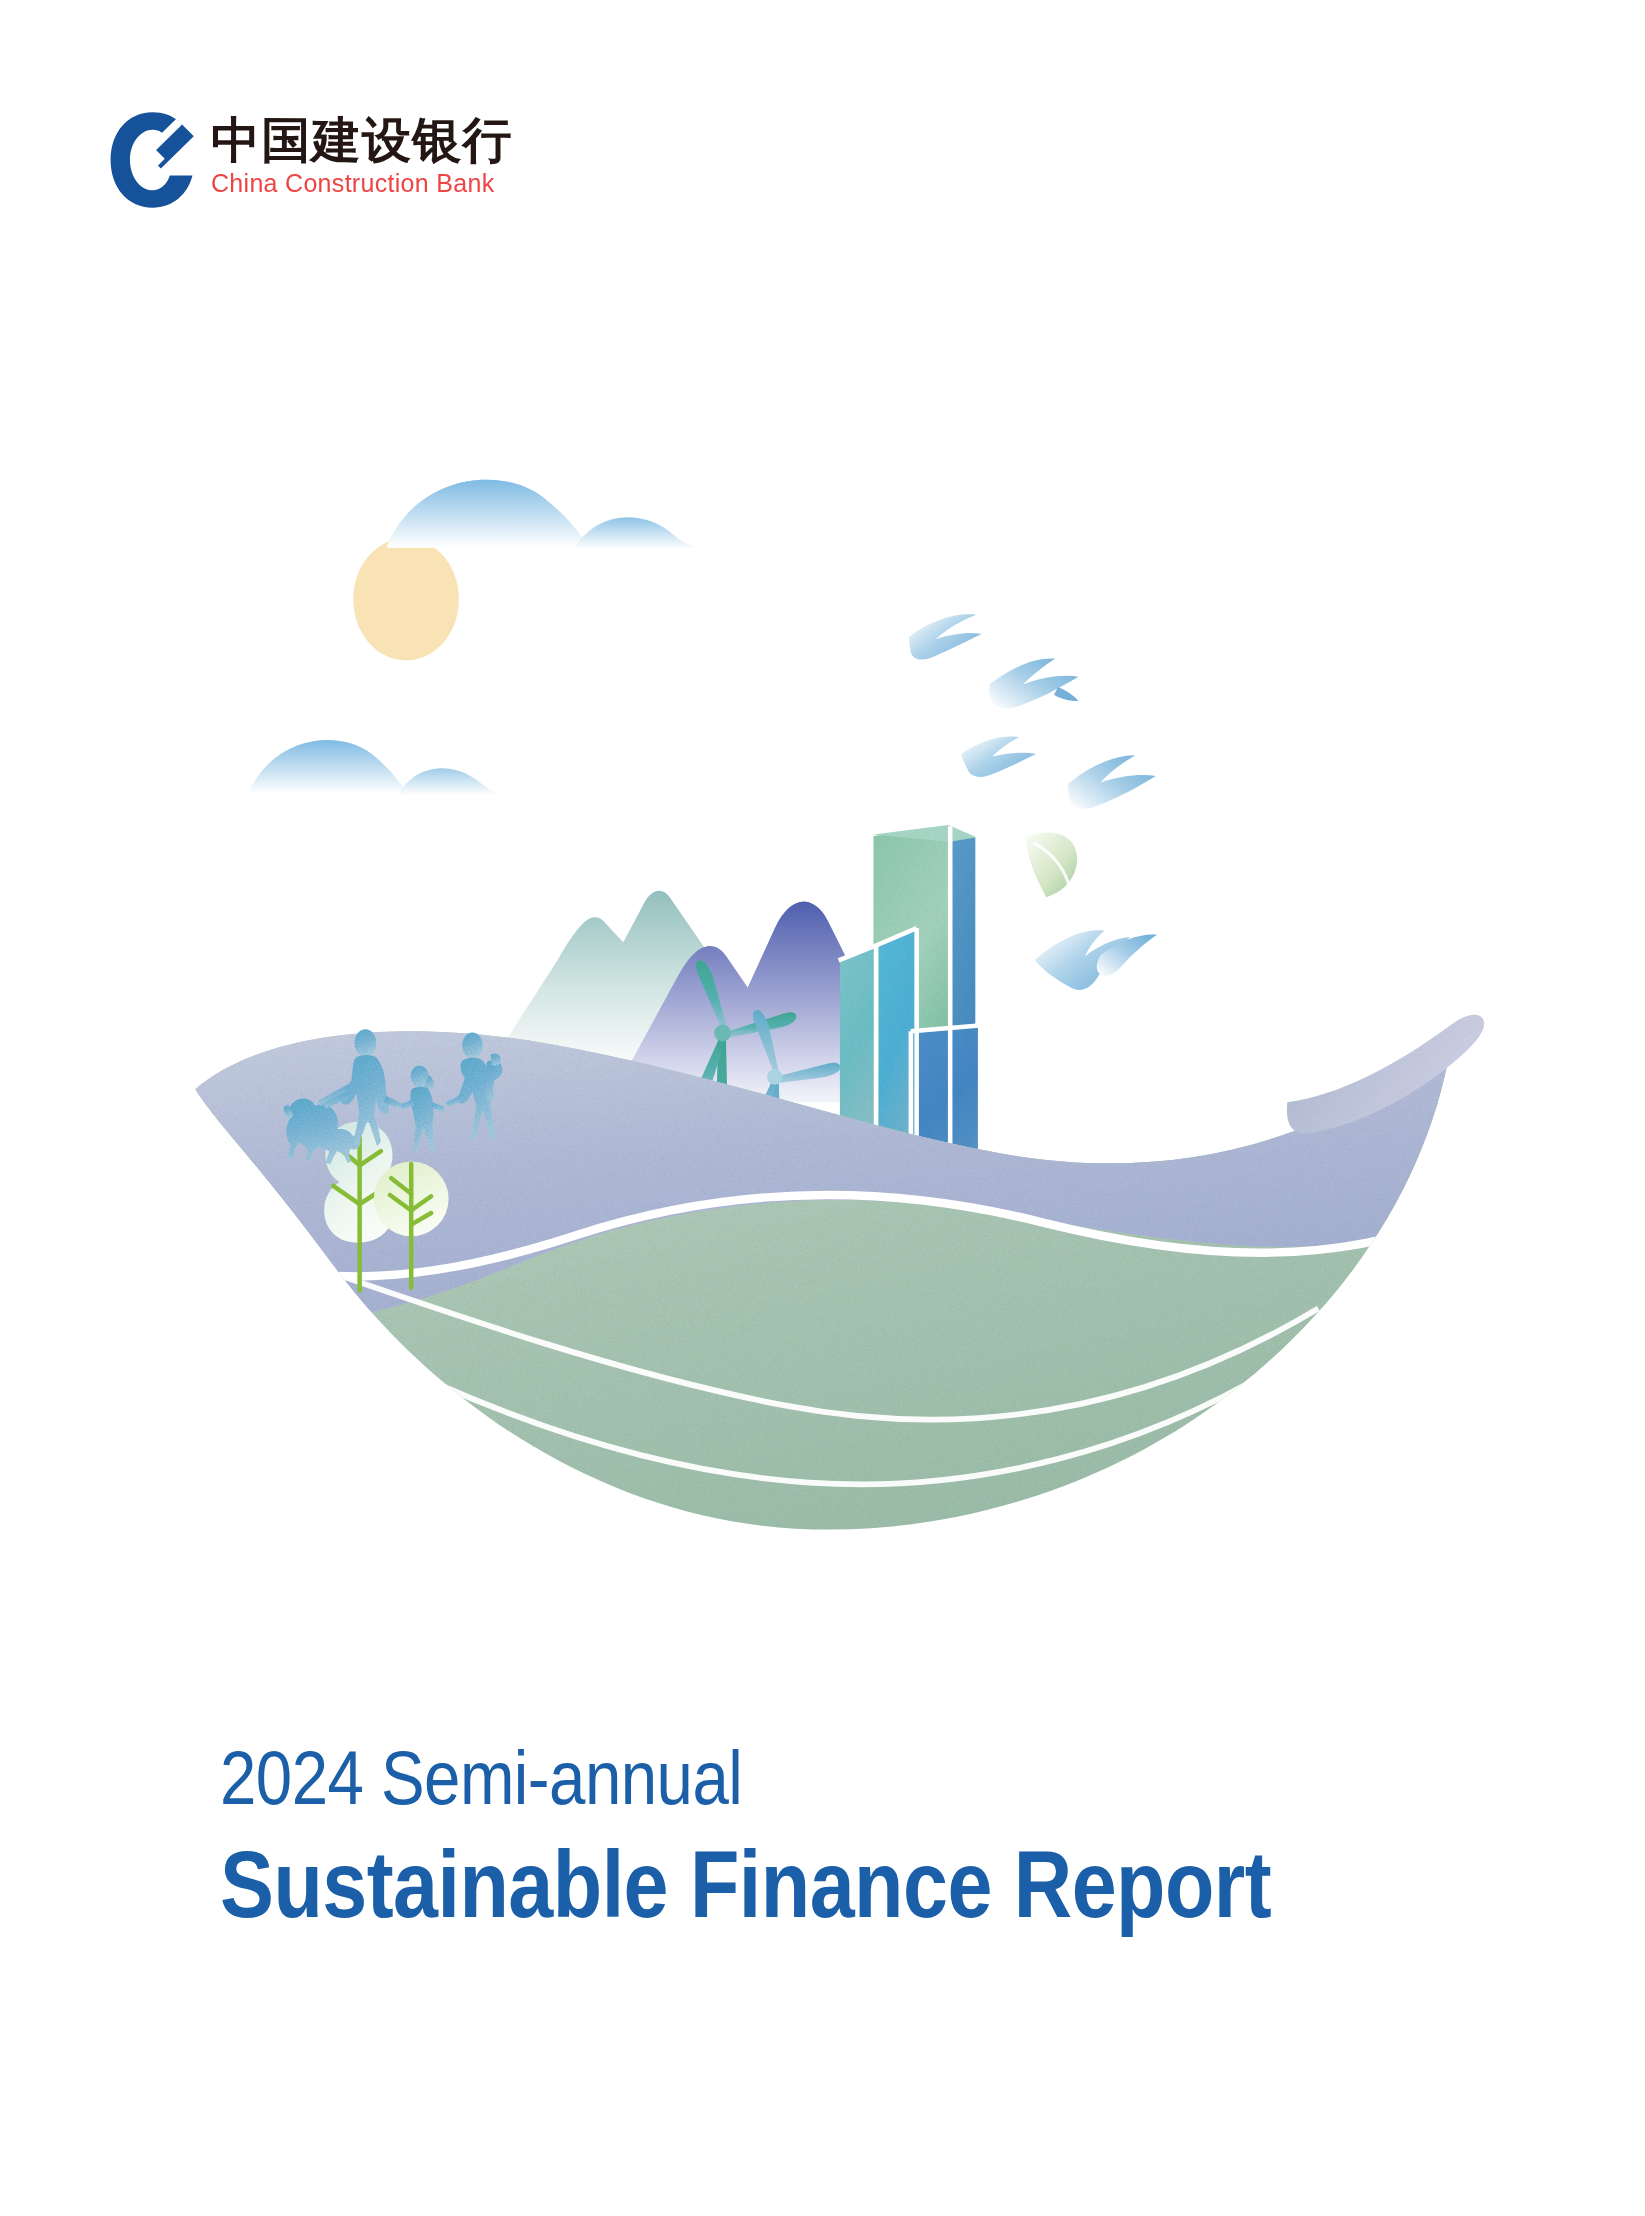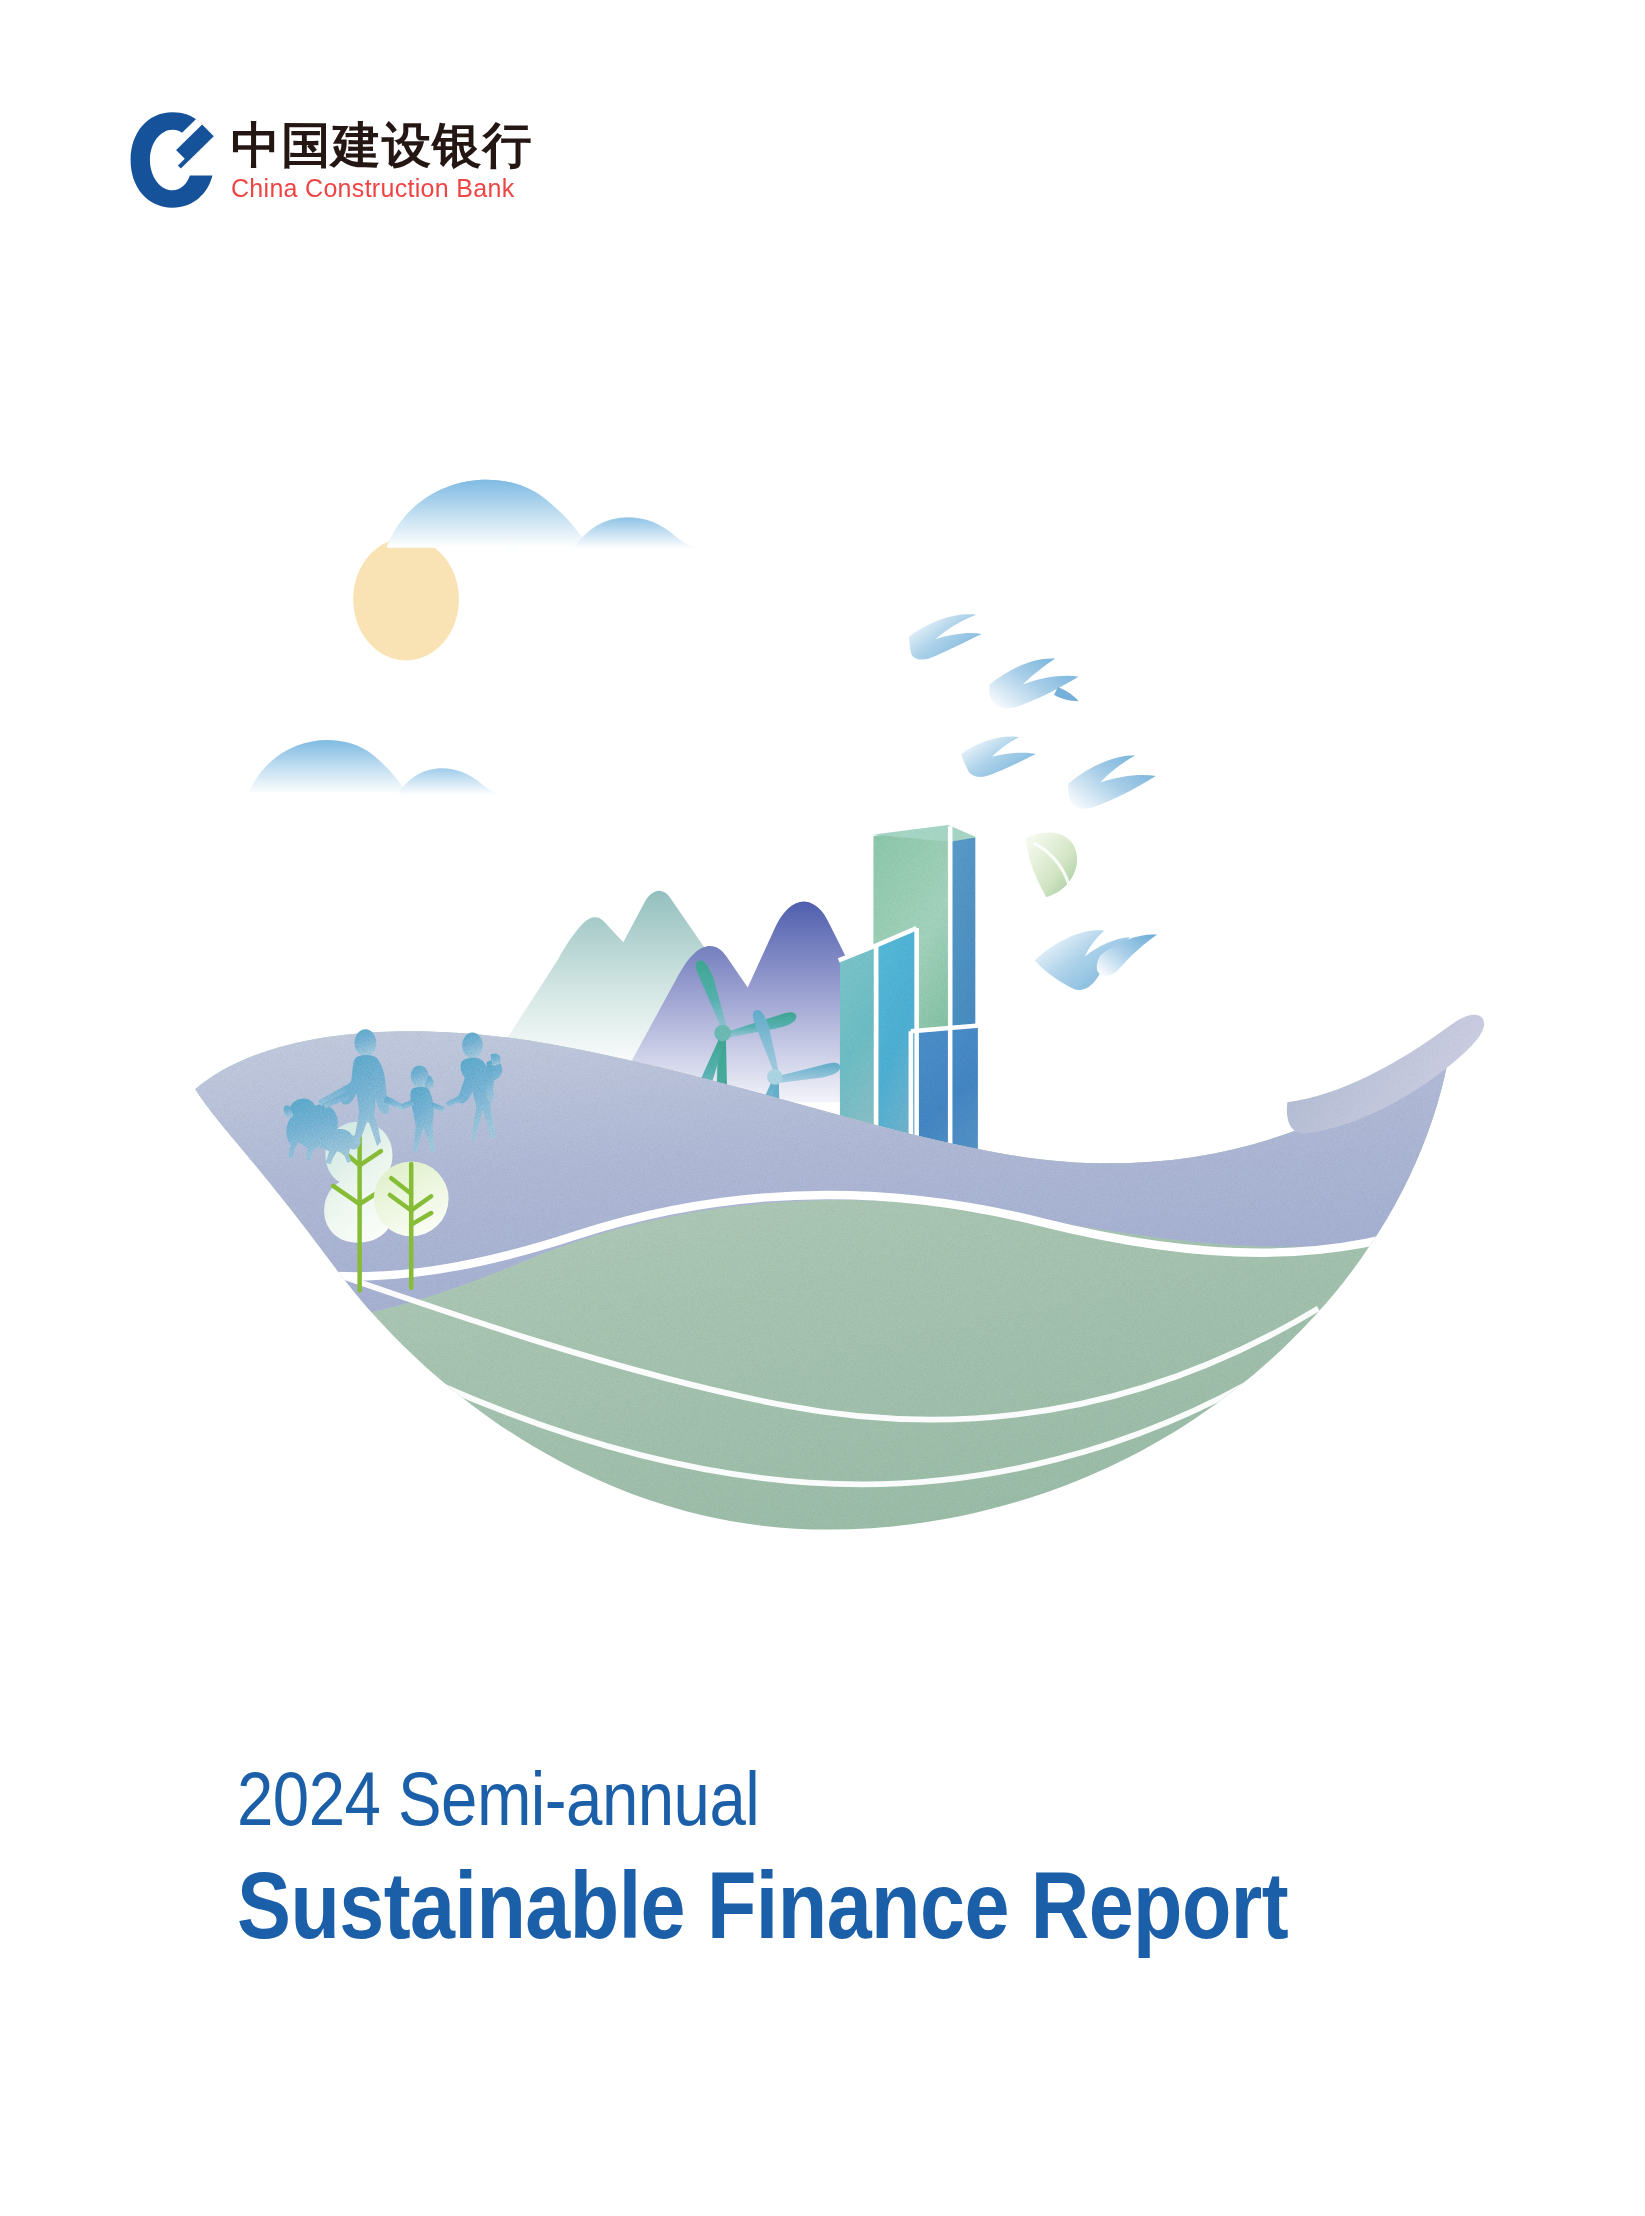--- a/index.html
+++ b/index.html
@@ -12,24 +12,24 @@
     height: 2216px;
     position: relative;
     overflow: hidden;
     font-family: "Liberation Sans", sans-serif;
     -webkit-font-smoothing: antialiased;
   }
 
   
   .logo-block {
     position: absolute;
-    left: 128px;
+    left: 108px;
     top: 111px;
     display: flex;
-    align-items: center;
+    align-items: flex-start;
   }
   .logo-mark {
     width: 89px;
     height: 98px;
     flex: 0 0 auto;
   }
   .logo-text {
     margin-left: 14px;
     display: flex;
     flex-direction: column;
@@ -66,24 +66,23 @@
   }
   .illustration svg {
     display: block;
     width: 100%;
     height: 100%;
   }
 
   
   .title-block {
     position: absolute;
-    left: 237px;
+    left: 220px;
     top: 1735px;
     width: 1225px;
-    margin-top: 21px;
   }
   .title-line-1 {
     font-family: "Liberation Sans Narrow", "Liberation Sans", sans-serif;
     font-size: 76px;
     font-weight: 400;
     color: #1B5FA8;
     letter-spacing: -0.6px;
     line-height: 1.12;
     white-space: nowrap;
     transform: scaleX(0.86);

